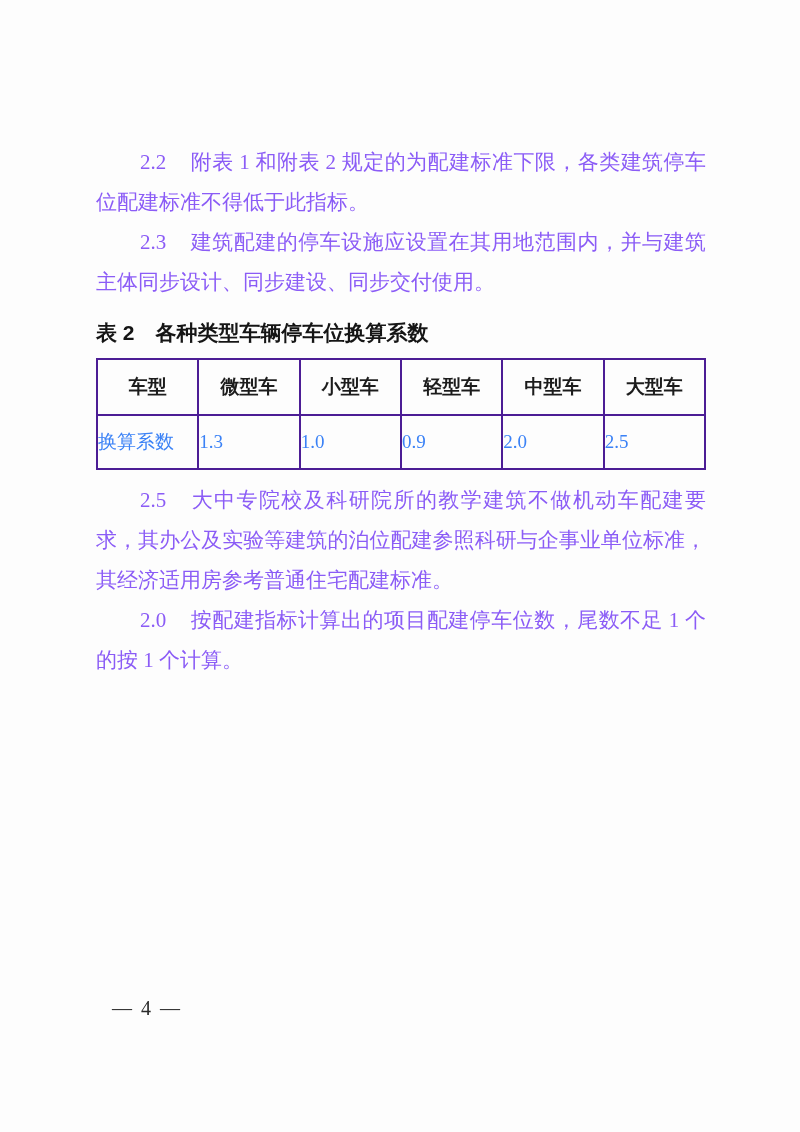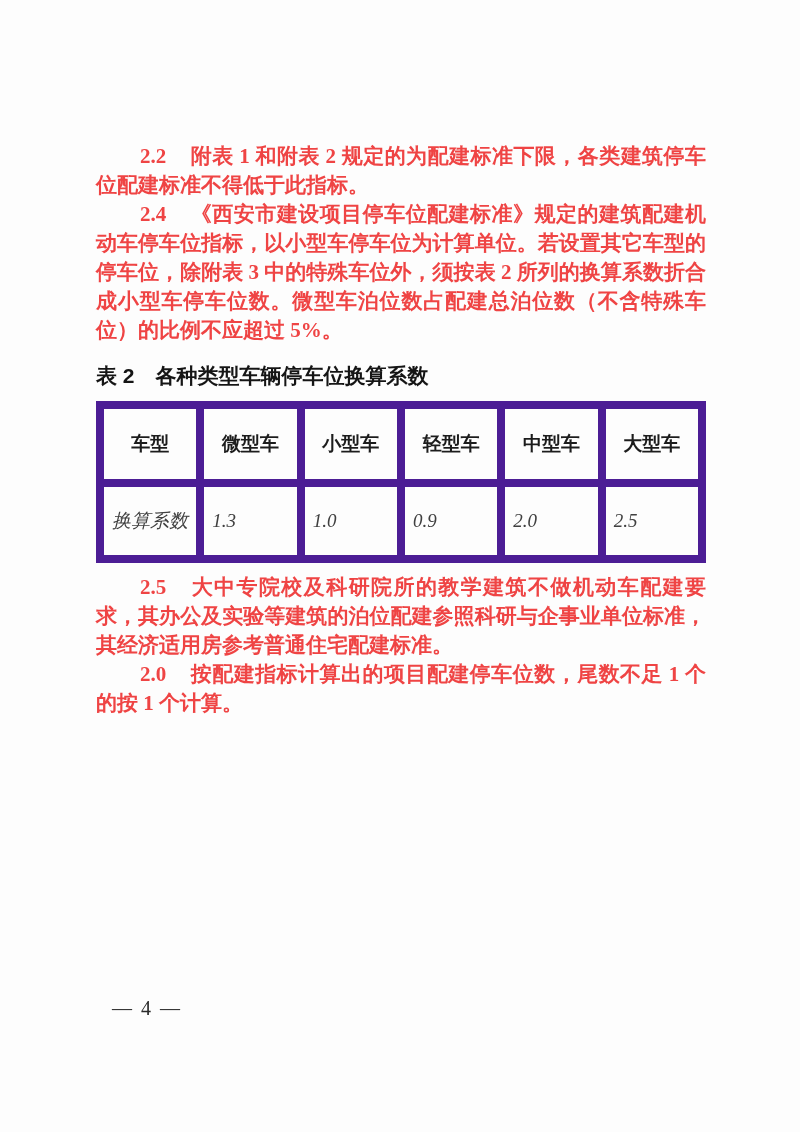--- a/index.html
+++ b/index.html
@@ -15,62 +15,60 @@
   }
   .content {
     position: absolute;
     left: 96px;
     top: 142px;
     width: 610px;
   }
   .para {
     margin: 0;
     font-size: 21px;
-    line-height: 29px;
+    line-height: 40px;
     text-align: justify;
     text-indent: 44px;
-    color: #ef4444;
-    font-weight: bold;
+    color: #8b5cf6;
   }
   .pnum { margin-right: 24px; }
   .table-caption {
     margin: 14px 0 0 0;
     text-align: left;
     font-family: "Liberation Sans", "DejaVu Sans", sans-serif;
     font-weight: bold;
     font-size: 21px;
     line-height: 34px;
     color: #151515;
     text-indent: 0;
   }
   table.coef-table {
     width: 100%;
     border-collapse: collapse;
     table-layout: fixed;
     margin-top: 8px;
   }
   .coef-table th, .coef-table td {
-    border: 8px solid #4c1d95;
+    border: 2px solid #4c1d95;
     vertical-align: middle;
-    padding: 8px;
+    padding: 0;
   }
   .coef-table th {
     height: 54px;
     font-family: "Liberation Sans", "DejaVu Sans", sans-serif;
     font-weight: bold;
     font-size: 19px;
     color: #1c1c1c;
   }
   .coef-table td {
     height: 52px;
     font-family: "Liberation Serif", "DejaVu Serif", serif;
     font-weight: normal;
     font-size: 19px;
-    color: #404040;
-    font-style: italic;
+    color: #3b82f6;
   }
   .after-table { margin-top: 10px; }
   .page-number {
     position: absolute;
     left: 112px;
     top: 996px;
     font-size: 20px;
     line-height: 24px;
     letter-spacing: 2px;
     color: #2a2a2a;
@@ -78,22 +76,22 @@
   }
 </style>
 </head>
 <body>
 
 <div class="page">
   <div class="content">
 
     <p class="para"><span class="pnum">2.2</span><span>附表 1 和附表 2 规定的为配建标准下限，各类建筑停车位配建标准不得低于此指标。</span></p>
 
+    <p class="para"><span class="pnum">2.3</span><span>建筑配建的停车设施应设置在其用地范围内，并与建筑主体同步设计、同步建设、同步交付使用。</span></p>
 
-    <p class="para"><span class="pnum">2.4</span><span>《西安市建设项目停车位配建标准》规定的建筑配建机动车停车位指标，以小型车停车位为计算单位。若设置其它车型的停车位，除附表 3 中的特殊车位外，须按表 2 所列的换算系数折合成小型车停车位数。微型车泊位数占配建总泊位数（不含特殊车位）的比例不应超过 5%。</span></p>
 
     <p class="para table-caption">表 2　各种类型车辆停车位换算系数</p>
 
     <table class="coef-table">
       <tbody>
         <tr>
           <th>车型</th>
           <th>微型车</th>
           <th>小型车</th>
           <th>轻型车</th>

